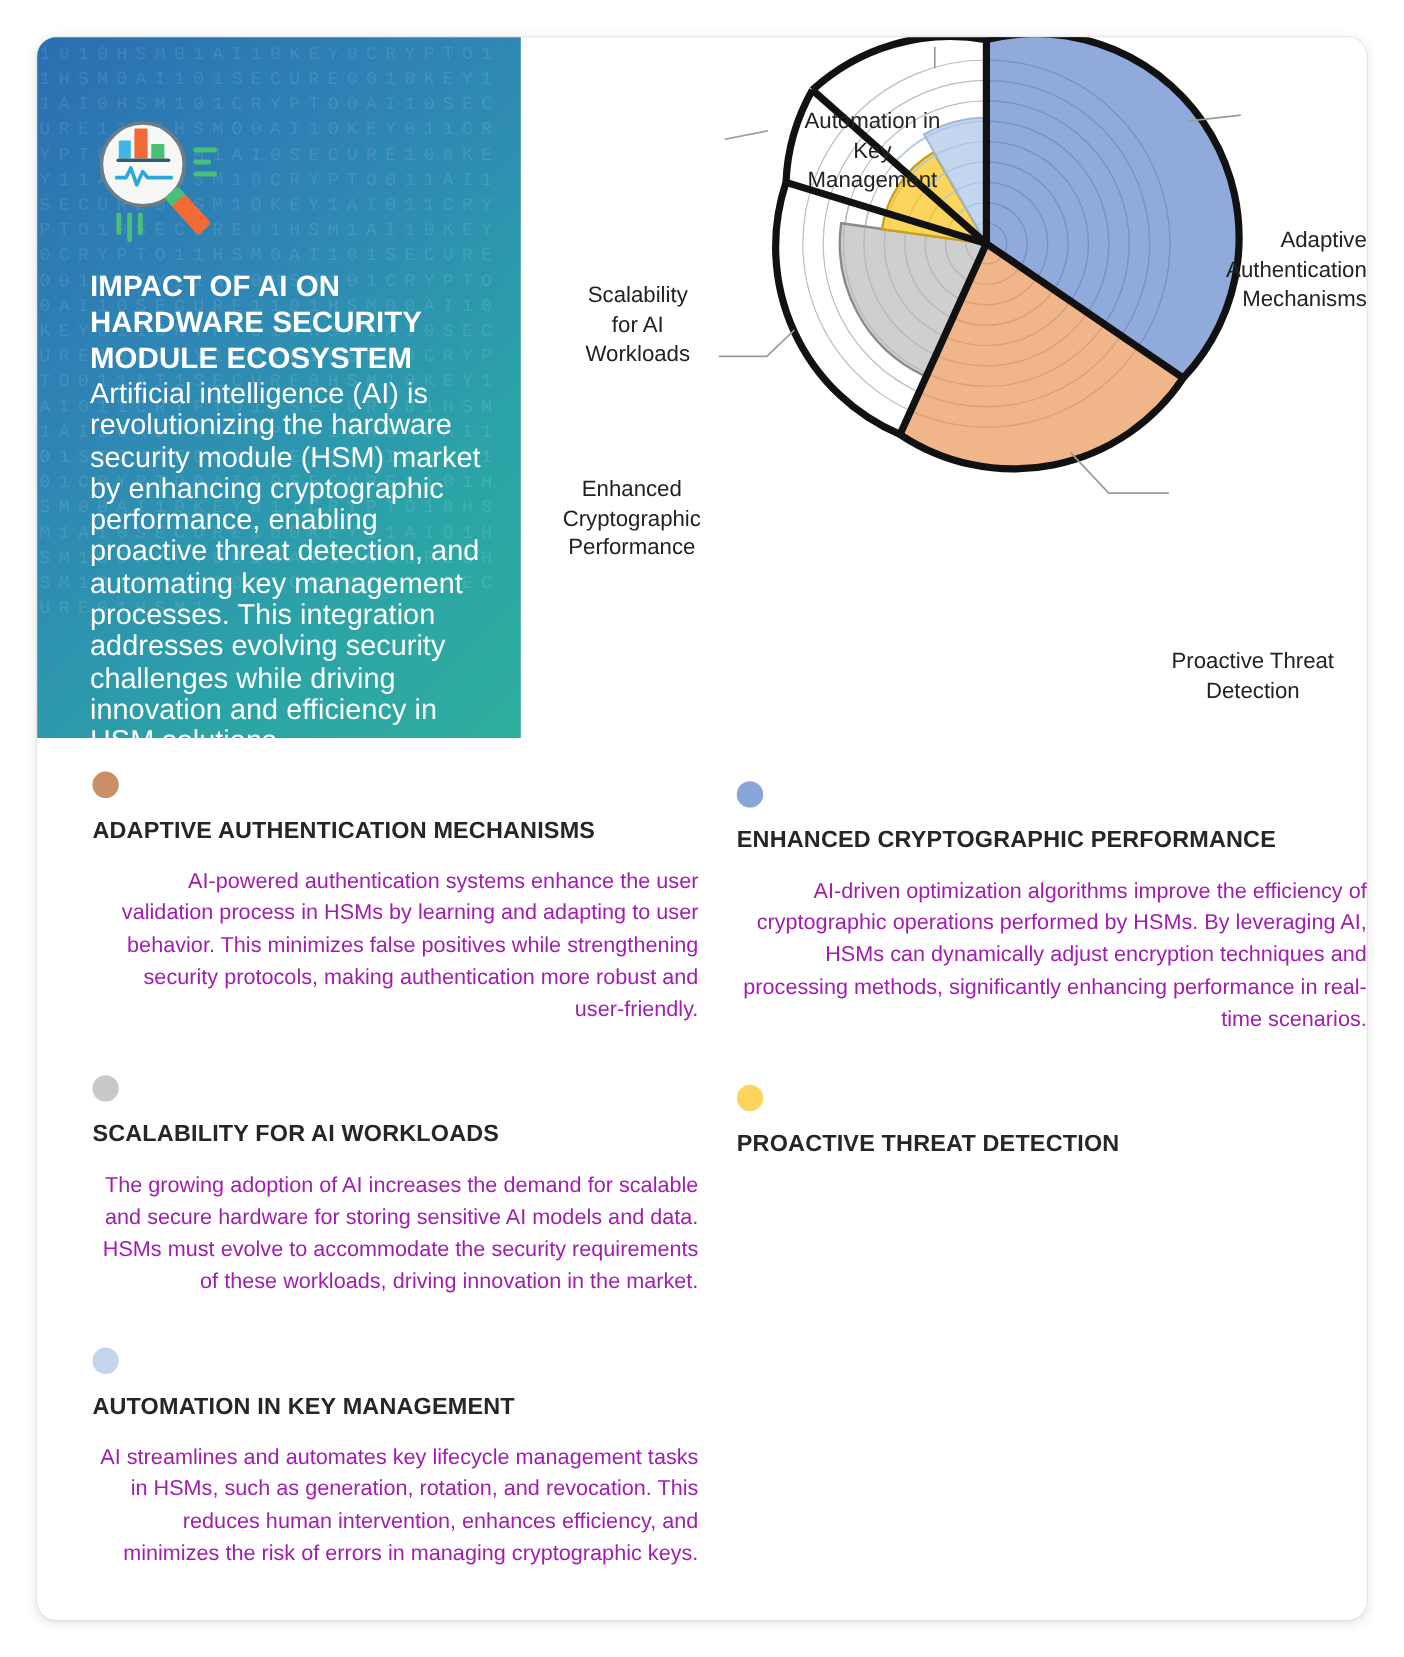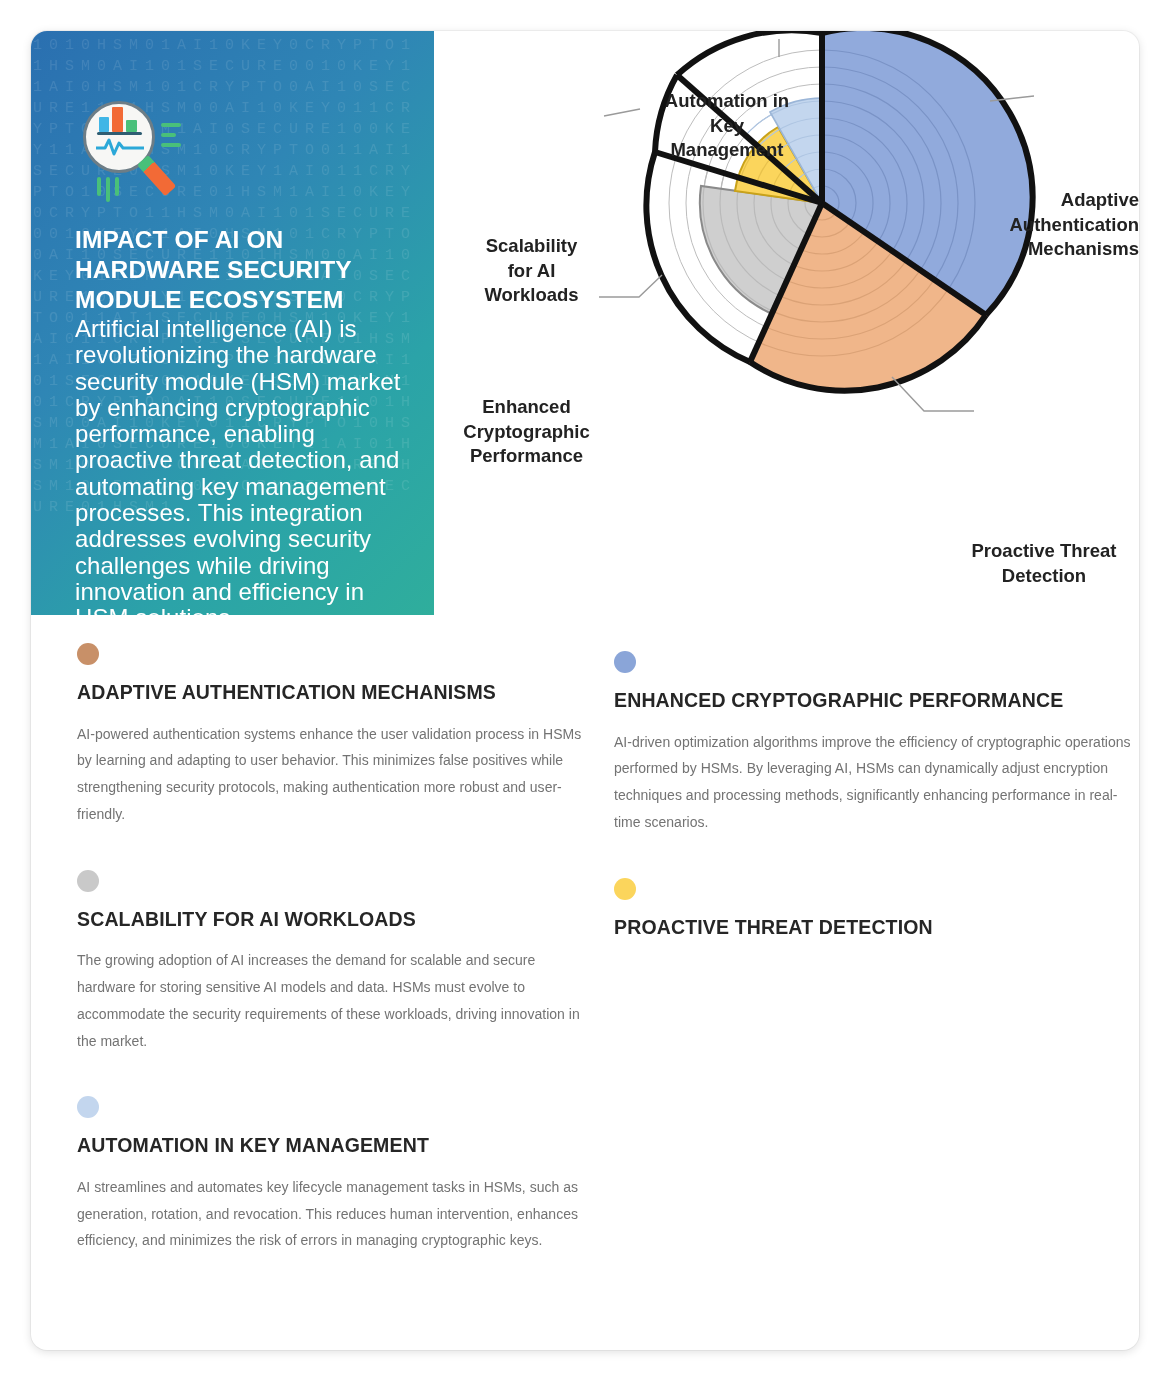--- a/index.html
+++ b/index.html
@@ -96,21 +96,21 @@
     color: #ffffff;
     font-size: 24px;
     line-height: 26.3px;
     letter-spacing: 0.05px;
   }
 
   
   .chart-area {
     position: absolute;
     left: 403px; top: 0px;
-    width: 705px; height: 600px; font-weight: bold;
+    width: 705px; height: 600px;
   }
   .chart-area svg { display: block; }
   .lbl {
     position: absolute;
     font-size: 18.5px;
     line-height: 24.5px;
     color: #222222;
     white-space: pre-line;
   }
   .lbl.c { text-align: center; }
@@ -132,24 +132,25 @@
   }
   .card-title {
     font-size: 19.5px;
     font-weight: bold;
     color: #262626;
     line-height: 26.5px;
     letter-spacing: 0.15px;
     margin-bottom: 15px;
   }
   .card-body {
-    font-size: 14px;
+    font-size: 18px;
     line-height: 26.8px;
-    color: #737373;
+    color: #a21caf;
     letter-spacing: 0.02px;
+    text-align: right;
   }
 </style>
 </head>
 <body>
 
 <div id="page">
   <div class="sheet">
 
     <div class="hero">
       <div class="hero-code">1010HSM01AI10KEY0CRYPTO11HSM0AI101SECURE0010KEY11AI0HSM101CRYPTO0AI10SECURE1101HSM00AI10KEY011CRYPTO10HSM1AI0SECURE100KEY11AI01HSM10CRYPTO011AI1SECURE0HSM10KEY1AI011CRYPTO10SECURE01HSM1AI10KEY0CRYPTO11HSM0AI101SECURE0010KEY11AI0HSM101CRYPTO0AI10SECURE1101HSM00AI10KEY011CRYPTO10HSM1AI0SECURE100KEY11AI01HSM10CRYPTO011AI1SECURE0HSM10KEY1AI011CRYPTO10SECURE01HSM1AI10KEY0CRYPTO11HSM0AI101SECURE0010KEY11AI0HSM101CRYPTO0AI10SECURE1101HSM00AI10KEY011CRYPTO10HSM1AI0SECURE100KEY11AI01HSM10CRYPTO011AI1SECURE0HSM10KEY1AI011CRYPTO10SECURE01HSM1</div>

